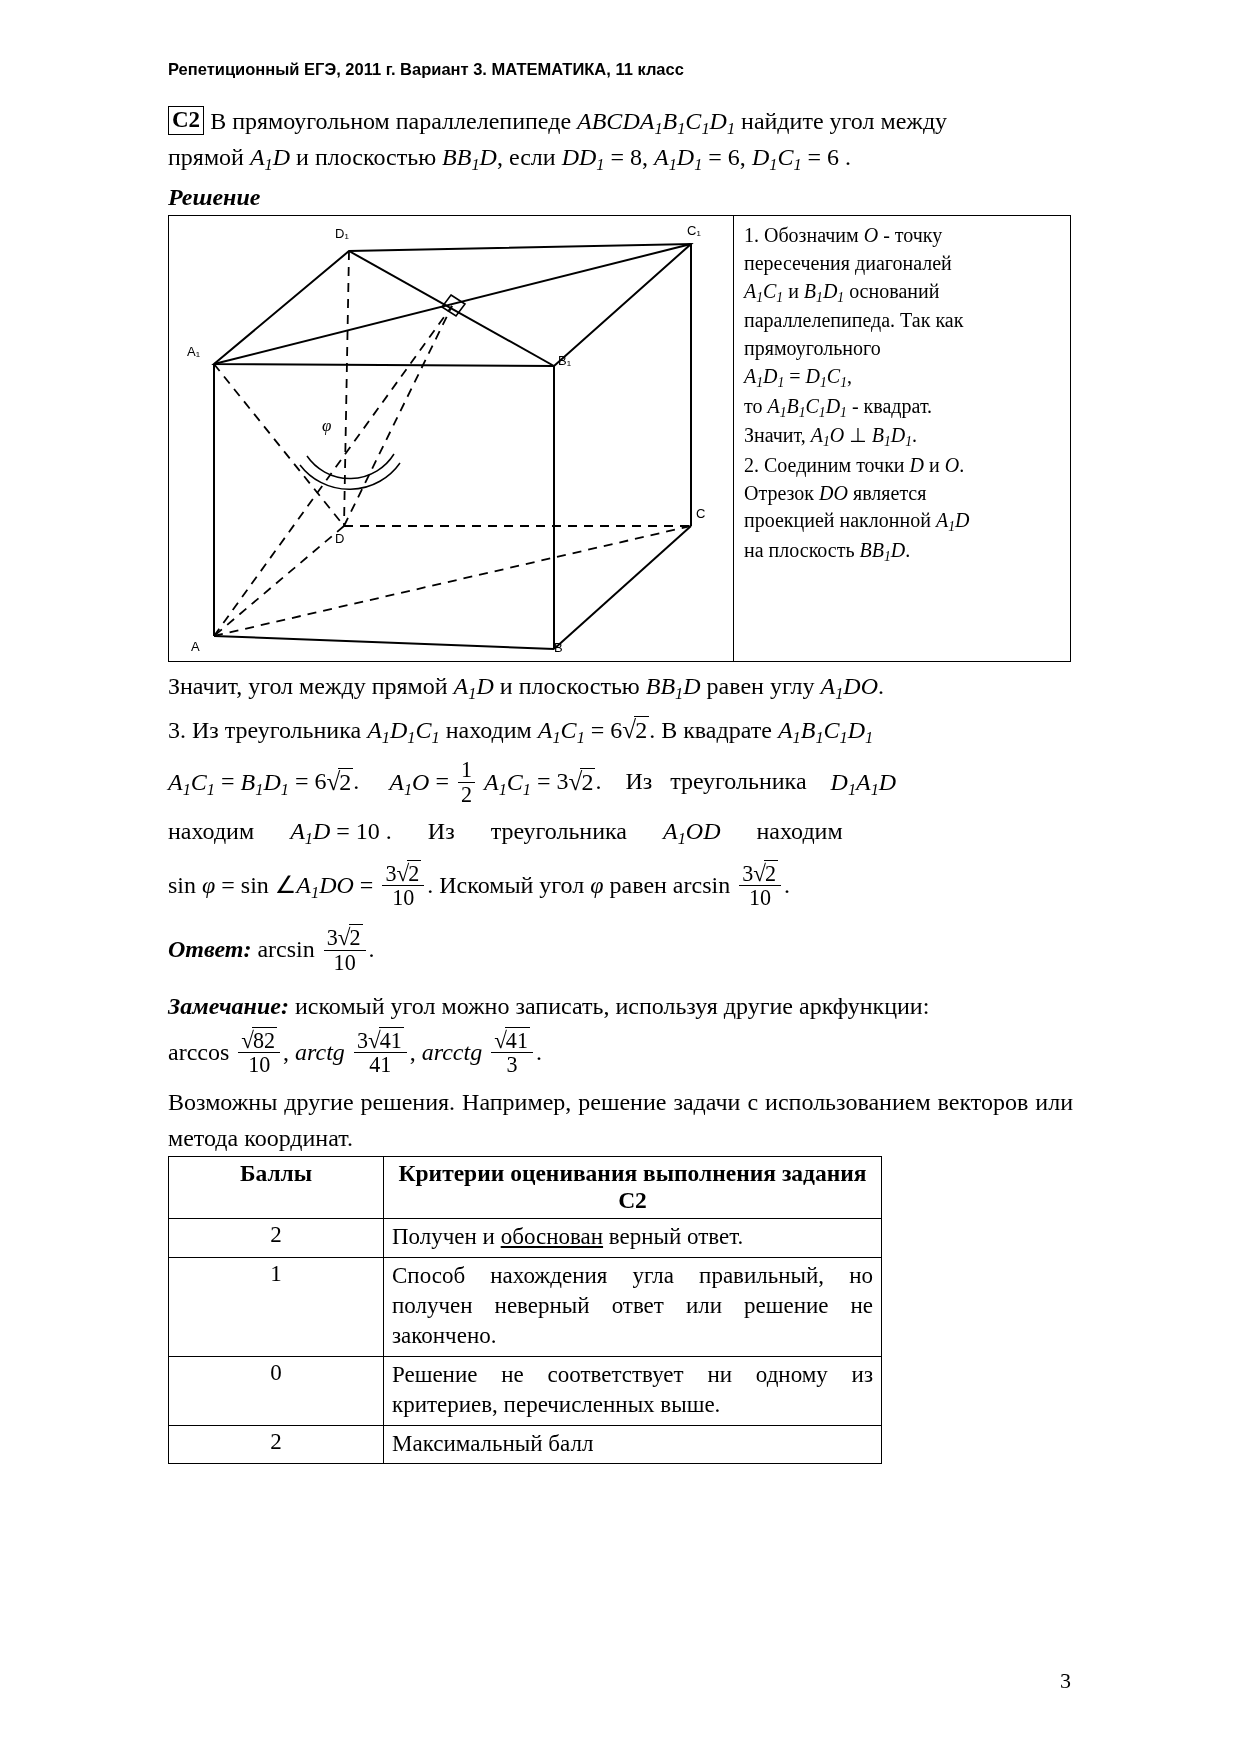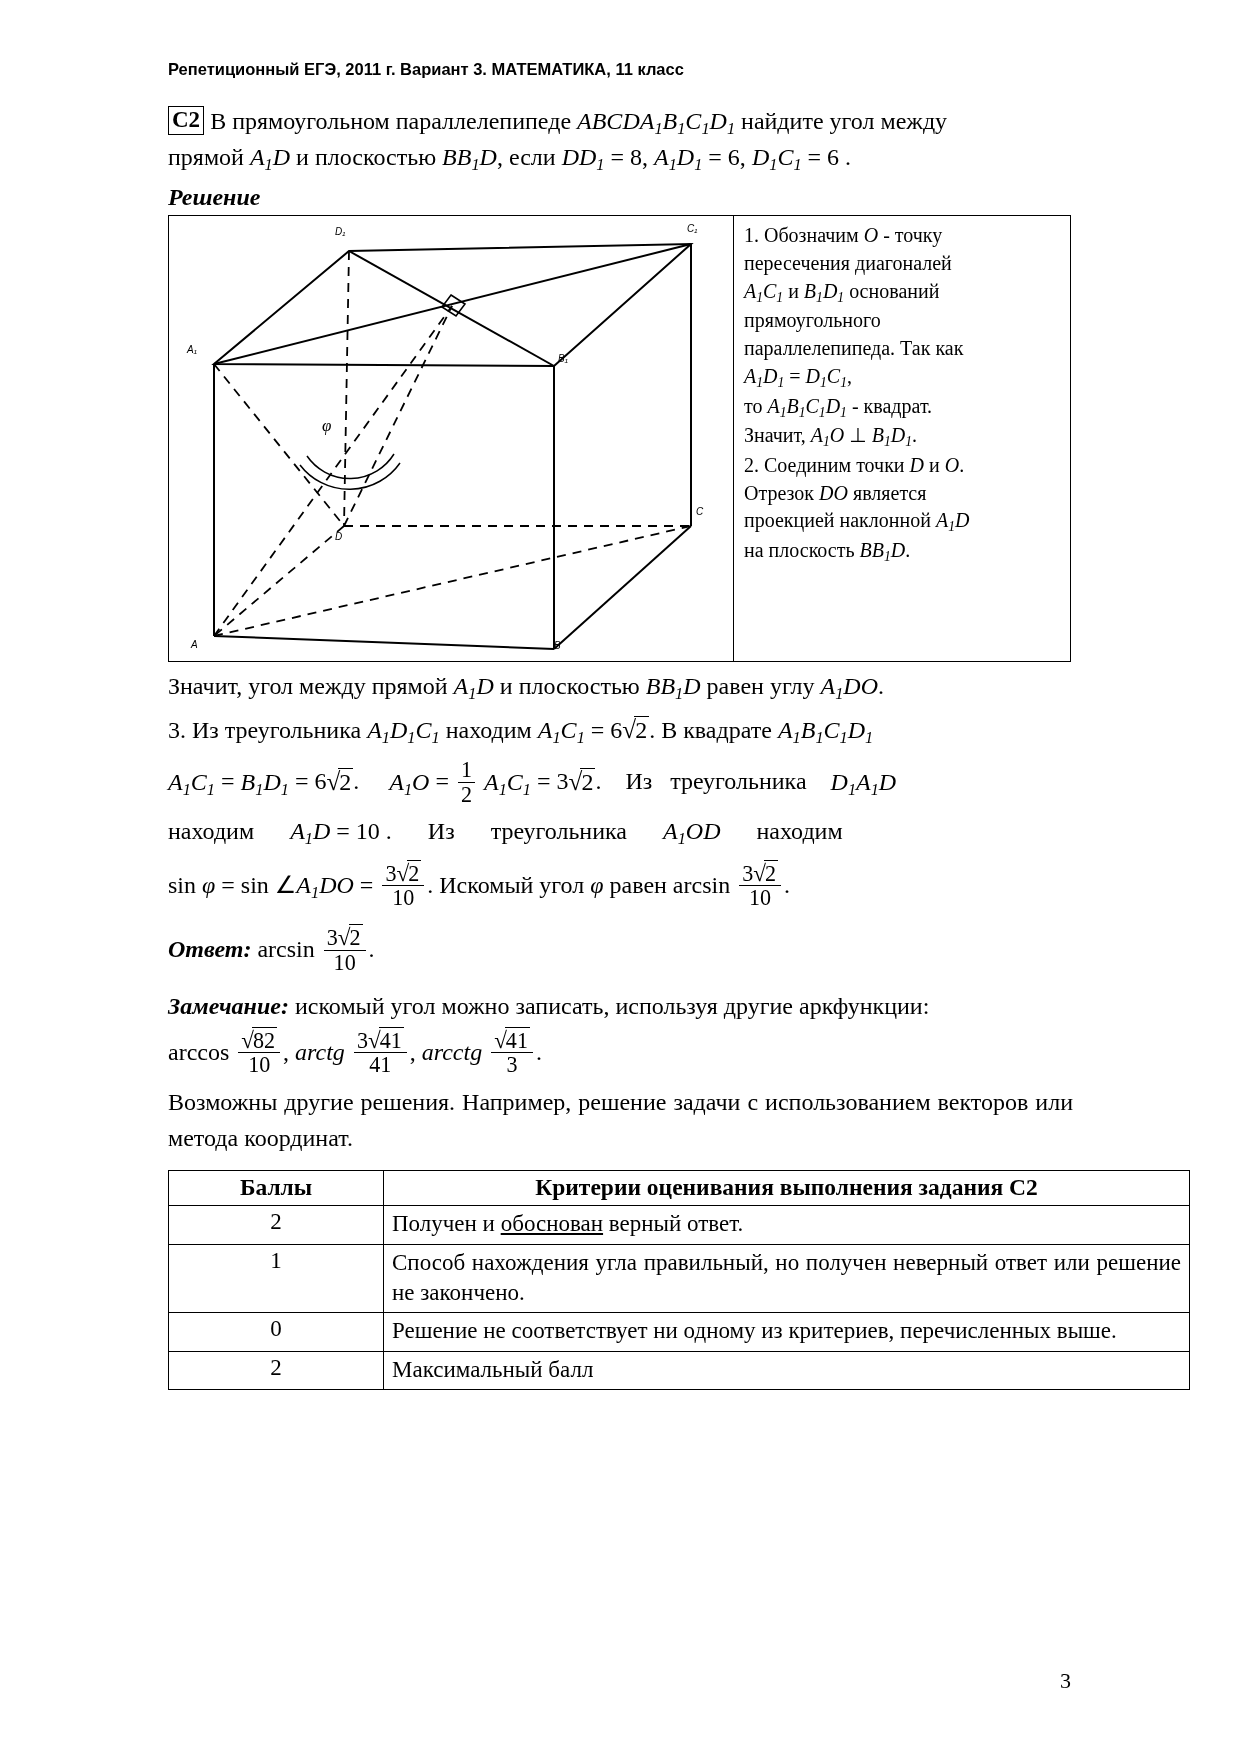--- a/index.html
+++ b/index.html
@@ -135,22 +135,21 @@
     border-top: 1.3px solid #000;
     padding: 0 2px 0 1px;
     margin-left: -2px;
   }
   .answer-label {
     font-weight: bold;
     font-style: italic;
   }
   table.crit {
     border-collapse: collapse;
-    width: 1022px;
-    margin-top: 14px;
+    width: 714px;
     font-size: 23px;
   }
   table.crit td, table.crit th {
     border: 1.5px solid #000;
     padding: 3px 8px 4px 8px;
     vertical-align: top;
   }
   table.crit th {
     font-weight: bold;
     text-align: center;
@@ -167,22 +166,21 @@
   .u { text-decoration: underline; }
   .pageno {
     position: absolute;
     right: 168px;
     bottom: 60px;
     font-size: 22px;
   }
   .fig-label {
     position: absolute;
     font-family: "Liberation Sans", sans-serif;
-    font-size: 10px;
-    font-style: italic;
+    font-size: 13px;
   }
   .phi {
     position: absolute;
     font-family: "Liberation Serif", serif;
     font-style: italic;
     font-size: 17px;
   }
 </style>
 </head>
 <body>
@@ -256,22 +254,22 @@
         <span class="fig-label" style="left:527px; top:290px;">C</span>
         <span class="fig-label" style="left:22px; top:423px;">A</span>
         <span class="fig-label" style="left:385px; top:424px;">B</span>
         <span class="phi" style="left:153px; top:200px;">φ</span>
       </div>
 
       <div class="fig-right">
         <p>1. Обозначим <i class="m">O</i> - точку</p>
         <p>пересечения диагоналей</p>
         <p><i class="m">A<span class="sub">1</span>C<span class="sub">1</span></i> и <i class="m">B<span class="sub">1</span>D<span class="sub">1</span></i> оснований</p>
+        <p>параллелепипеда. Так как</p>
         <p>прямоугольного</p>
-        <p>параллелепипеда. Так как</p>
         <p><i class="m">A<span class="sub">1</span>D<span class="sub">1</span></i> = <i class="m">D<span class="sub">1</span>C<span class="sub">1</span></i>,</p>
         <p>то <i class="m">A<span class="sub">1</span>B<span class="sub">1</span>C<span class="sub">1</span>D<span class="sub">1</span></i> - квадрат.</p>
         <p>Значит, <i class="m">A<span class="sub">1</span>O</i> ⊥ <i class="m">B<span class="sub">1</span>D<span class="sub">1</span></i>.</p>
         <p>2. Соединим точки <i class="m">D</i> и <i class="m">O</i>.</p>
         <p>Отрезок <i class="m">DO</i> является</p>
         <p>проекцией наклонной <i class="m">A<span class="sub">1</span>D</i></p>
         <p>на плоскость <i class="m">BB<span class="sub">1</span>D</i>.</p>
       </div>
     </div>
 

